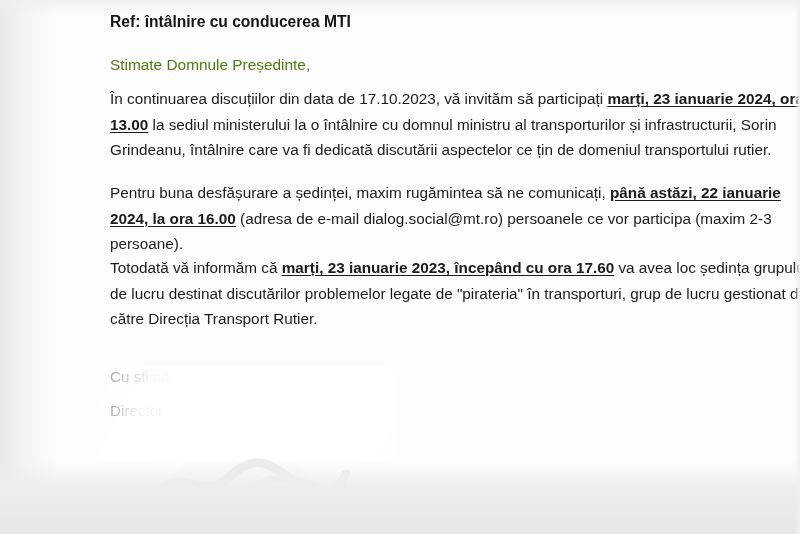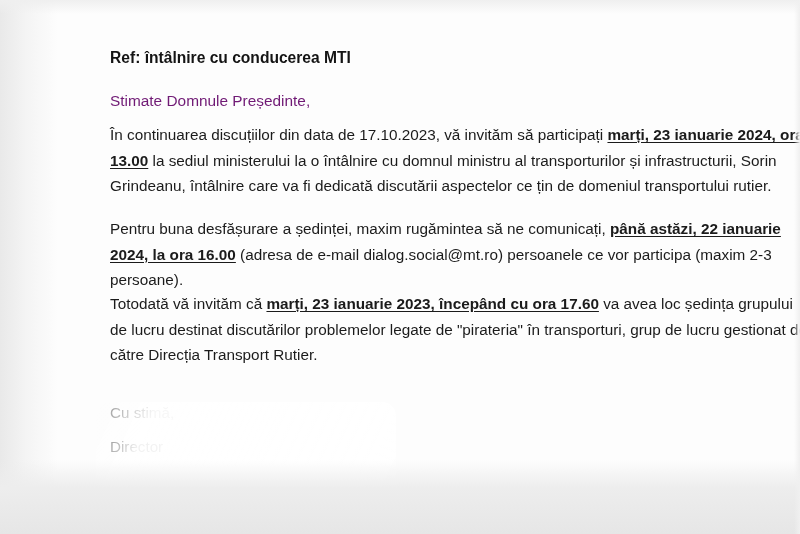--- a/index.html
+++ b/index.html
@@ -38,37 +38,36 @@
     left: 0; top: 0;
     width: 800px; height: 14px;
     background: linear-gradient(to bottom, #efefef 0%, rgba(253,253,253,0) 100%);
   }
   .doc {
     position: absolute;
     left: 0; top: 0;
     width: 800px;
     height: 402px;
     padding: 0;
-    margin-top: 36px;
   }
   .ref-line {
     position: absolute;
     left: 110px;
     top: 13px;
     font-size: 15.6px;
     font-weight: bold;
     color: #141414;
     white-space: nowrap;
   }
   .salutation {
     position: absolute;
     left: 110px;
     top: 56px;
     font-size: 15.4px;
-    color: #701a75;
+    color: #4d7c0f;
     white-space: nowrap;
   }
   .para {
     position: absolute;
     left: 110px;
     width: 700px;
     font-size: 15.3px;
     line-height: 25.5px;
     color: #1b1b1b;
     text-align: left;
@@ -159,21 +158,21 @@
 
     <div class="para p1">
       <span>În continuarea discuțiilor din data de 17.10.2023, vă invităm să participați </span><span class="b u">marți, 23 ianuarie 2024, ora 13.00</span><span> la sediul ministerului la o întâlnire cu domnul ministru al transporturilor  și infrastructurii, Sorin Grindeanu, întâlnire care va fi dedicată discutării aspectelor ce țin de domeniul transportului rutier.</span>
     </div>
 
     <div class="para p2">
       <span>Pentru buna desfășurare a ședinței, maxim rugămintea să ne comunicați, </span><span class="b u">până astăzi, 22 ianuarie 2024, la ora 16.00</span><span> (adresa de e-mail dialog.social@mt.ro) persoanele ce vor participa (maxim 2-3 persoane).</span>
     </div>
 
     <div class="para p3">
-      <span>Totodată vă invităm că </span><span class="b u">marți, 23 ianuarie 2023, începând cu ora 17.60</span><span> va avea loc ședința grupului de lucru destinat discutărilor problemelor legate de "pirateria" în transporturi, grup de lucru gestionat de către Direcția Transport Rutier.</span>
+      <span>Totodată vă informăm că </span><span class="b u">marți, 23 ianuarie 2023, începând cu ora 17.60</span><span> va avea loc ședința grupului de lucru destinat discutărilor problemelor legate de "pirateria" în transporturi, grup de lucru gestionat de către Direcția Transport Rutier.</span>
     </div>
 
     <div class="closing-area">
       <div class="closing-line faded-1">Cu stimă,</div>
       <div class="closing-line faded-2"></div>
       <div class="closing-line faded-3">Director</div>
     </div>
 
     <div class="whiteout"></div>
     <div class="whiteout-2"></div>

